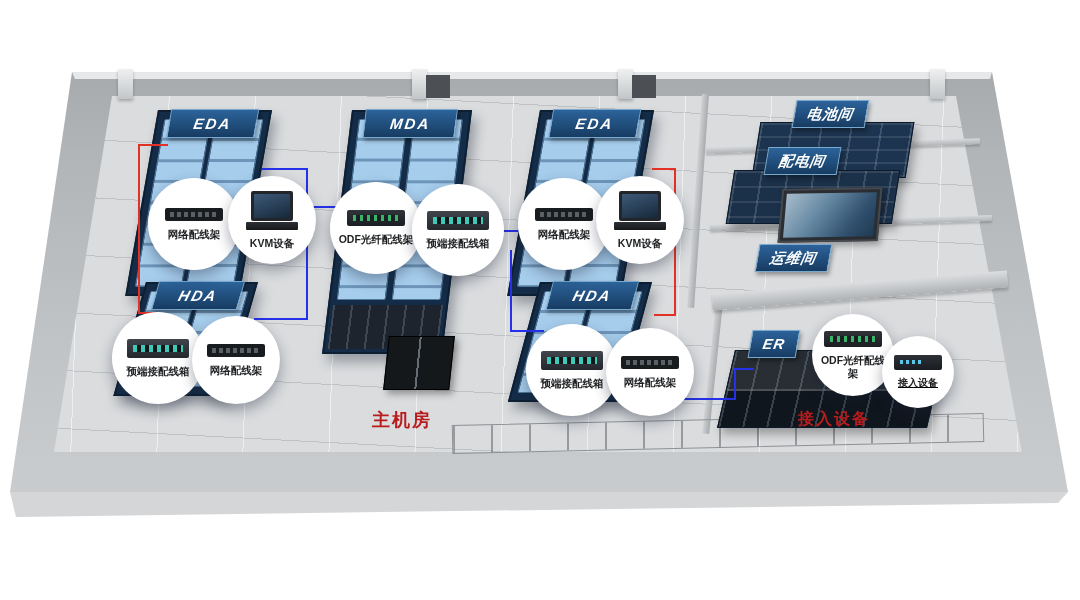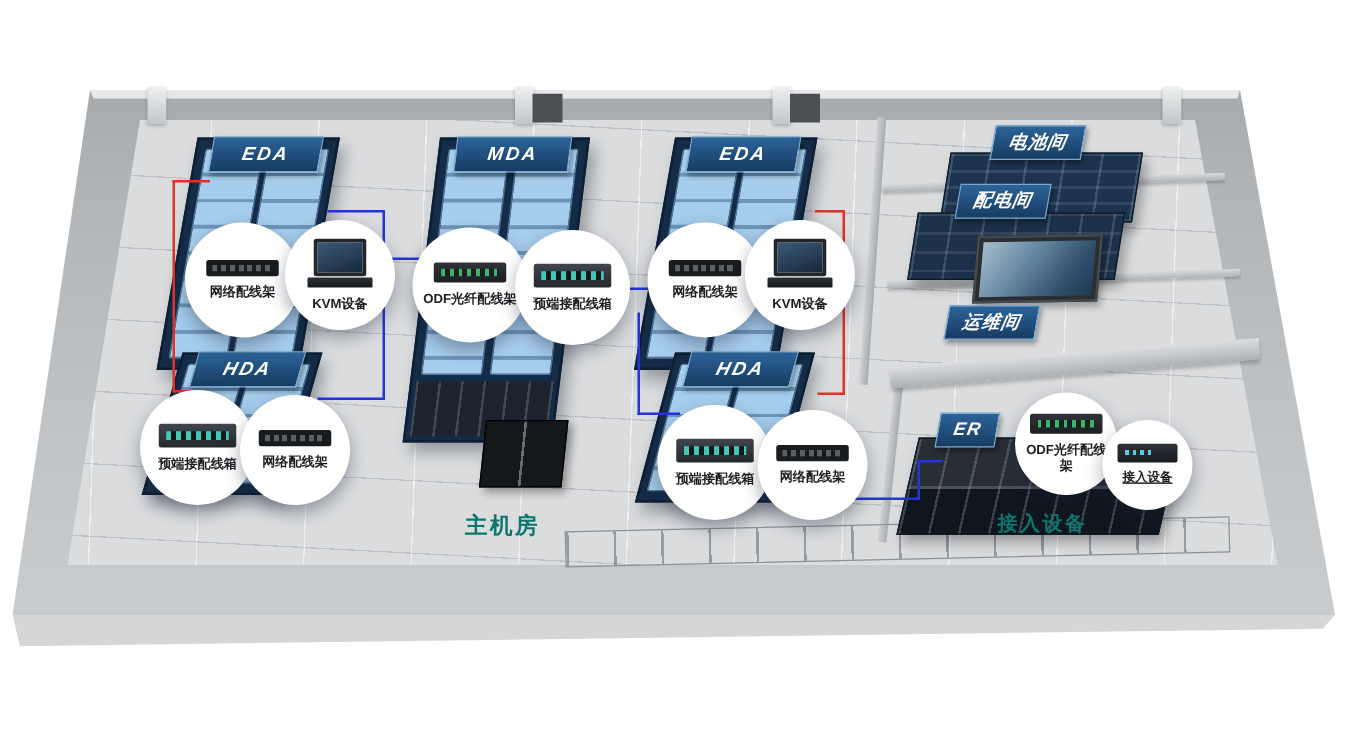--- a/index.html
+++ b/index.html
@@ -101,21 +101,21 @@
   .lb9{left:734px;top:368px;width:2px;height:32px;}
   .lb10{left:736px;top:368px;width:18px;height:2px;}
   .lr1{left:138px;top:144px;width:2px;height:170px;}
   .lr2{left:138px;top:144px;width:30px;height:2px;}
   .lr3{left:138px;top:312px;width:20px;height:2px;}
   .lr4{left:674px;top:168px;width:2px;height:148px;}
   .lr5{left:652px;top:168px;width:24px;height:2px;}
   .lr6{left:654px;top:314px;width:22px;height:2px;}
 
   
-  .floor-label{position:absolute;z-index:25;color:#0f766e;font-weight:700;letter-spacing:2px;}
+  .floor-label{position:absolute;z-index:25;color:#b91c1c;font-weight:700;letter-spacing:2px;}
   .fl-main{left:372px;top:408px;font-size:18px;}
   .fl-access{left:798px;top:409px;font-size:16px;}
 
   
   .callout{position:absolute;z-index:30;background:#fff;border-radius:50%;
     box-shadow:0 6px 14px rgba(25,35,55,.38);display:flex;flex-direction:column;
     align-items:center;justify-content:center;gap:7px;text-align:center;}
   .c92{width:92px;height:92px;} .c88{width:88px;height:88px;}
   .c82{width:82px;height:82px;} .c72{width:72px;height:72px;}
   .co1a{left:148px;top:178px;} .co1b{left:228px;top:176px;}

